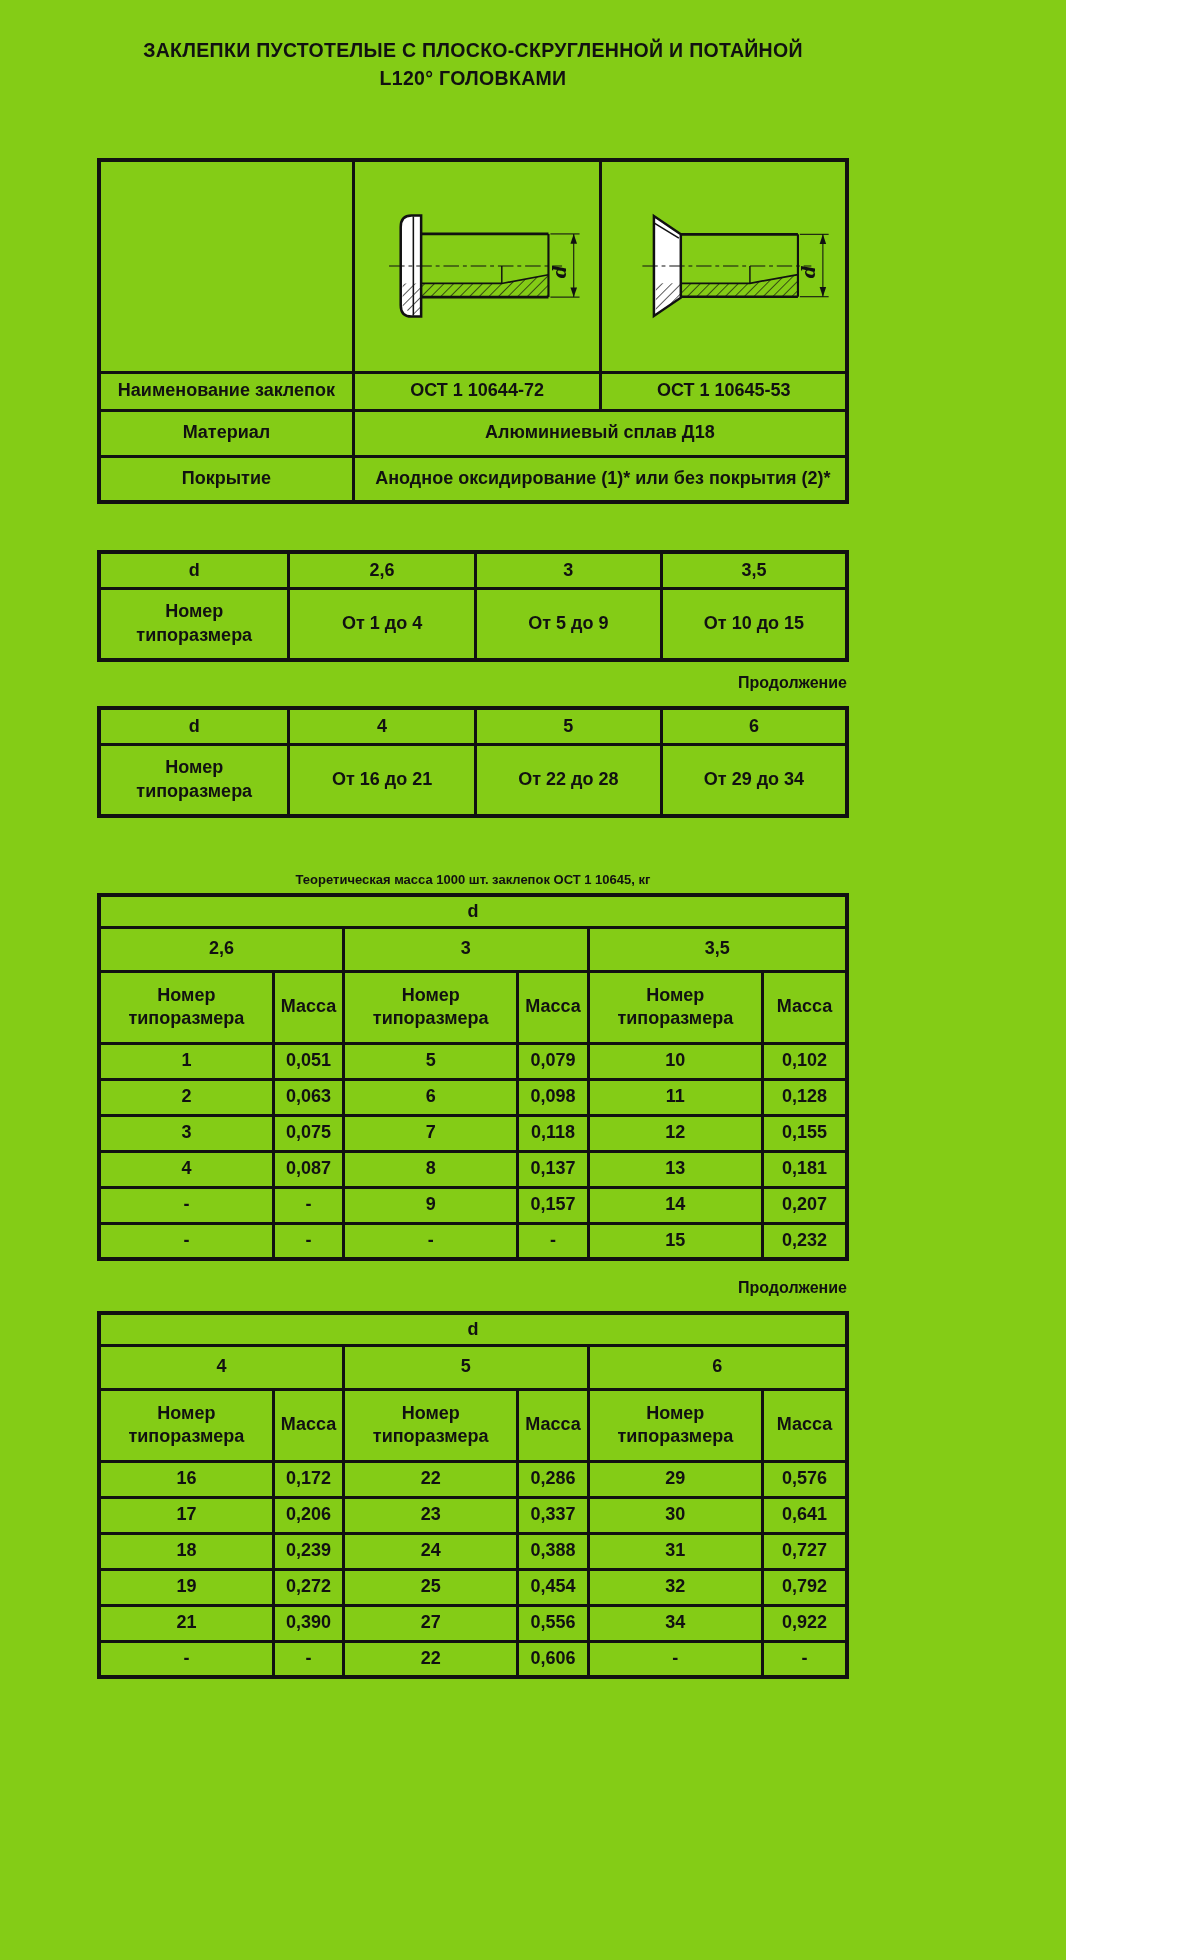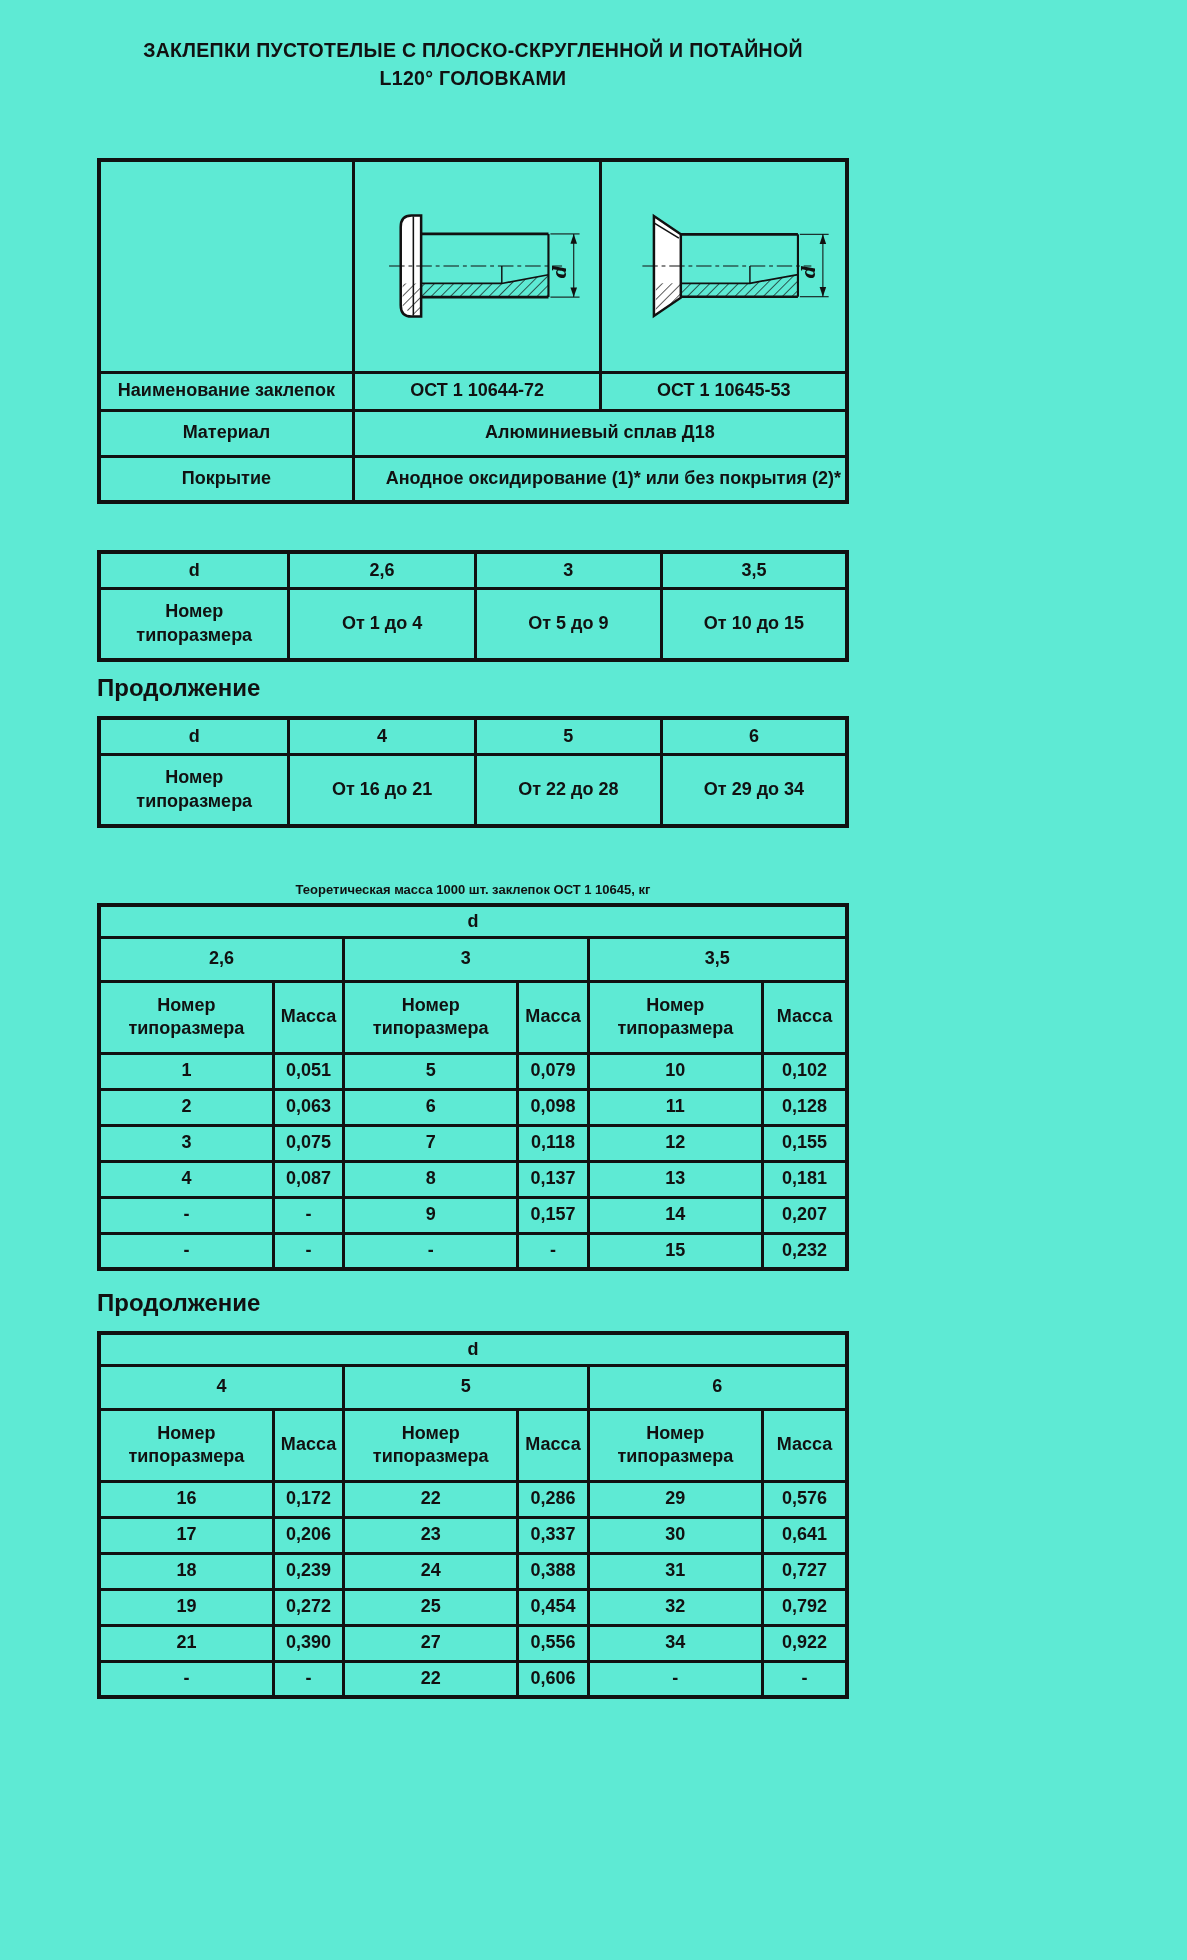--- a/index.html
+++ b/index.html
@@ -4,23 +4,23 @@
 <style>
   * { box-sizing: border-box; }
   html, body { margin: 0; padding: 0; }
   body {
     background: #ffffff;
     font-family: "Liberation Sans", "DejaVu Sans", sans-serif;
     color: #111111;
   }
   .page {
     position: relative;
-    width: 1187px;
+    width: 1066px;
     height: 1960px;
-    background: #5eead4;
+    background: #84cc16;
     overflow: hidden;
   }
   .content {
     margin-left: 97px;
     width: 752px;
     padding-top: 36px;
   }
   .doc-title {
     font-size: 19.5px;
     font-weight: 700;
@@ -42,38 +42,39 @@
     font-size: 18px;
     font-weight: 700;
     padding: 2px 4px;
     line-height: 1.3;
     overflow: hidden;
   }
   .spec-table .r-draw td  { height: 212px; padding: 0; }
   .spec-table .r-name td  { height: 38px; }
   .spec-table .r-mat td   { height: 46px; }
   .spec-table .r-coat td  { height: 46px; }
-  .cell-left { text-align: right; padding-left: 10px; }
+  .cell-left { text-align: center; padding-left: 10px; }
   .drawing-wrap { width: 100%; height: 206px; display: flex; align-items: center; justify-content: center; }
   .drawing-wrap svg { display: block; }
 
   .footnote {
     margin: 12px 0 0 2px;
     font-size: 18px;
     font-weight: 700;
     white-space: nowrap;
   }
   .fn-star { font-size: 23px; margin-right: 9px; }
 
   .size-table { margin-top: 46px; }
   .size-table .r-d td   { height: 36px; }
   .size-table .r-num td { height: 72px; }
 
   .continuation {
-    font-size: 24px;
+    text-align: right;
+    font-size: 16px;
     font-weight: 700;
     margin-top: 12px;
     padding-right: 2px;
   }
   .size-table-2 { margin-top: 14px; }
 
   .mass-title {
     text-align: center;
     font-size: 13px;
     font-weight: 700;

